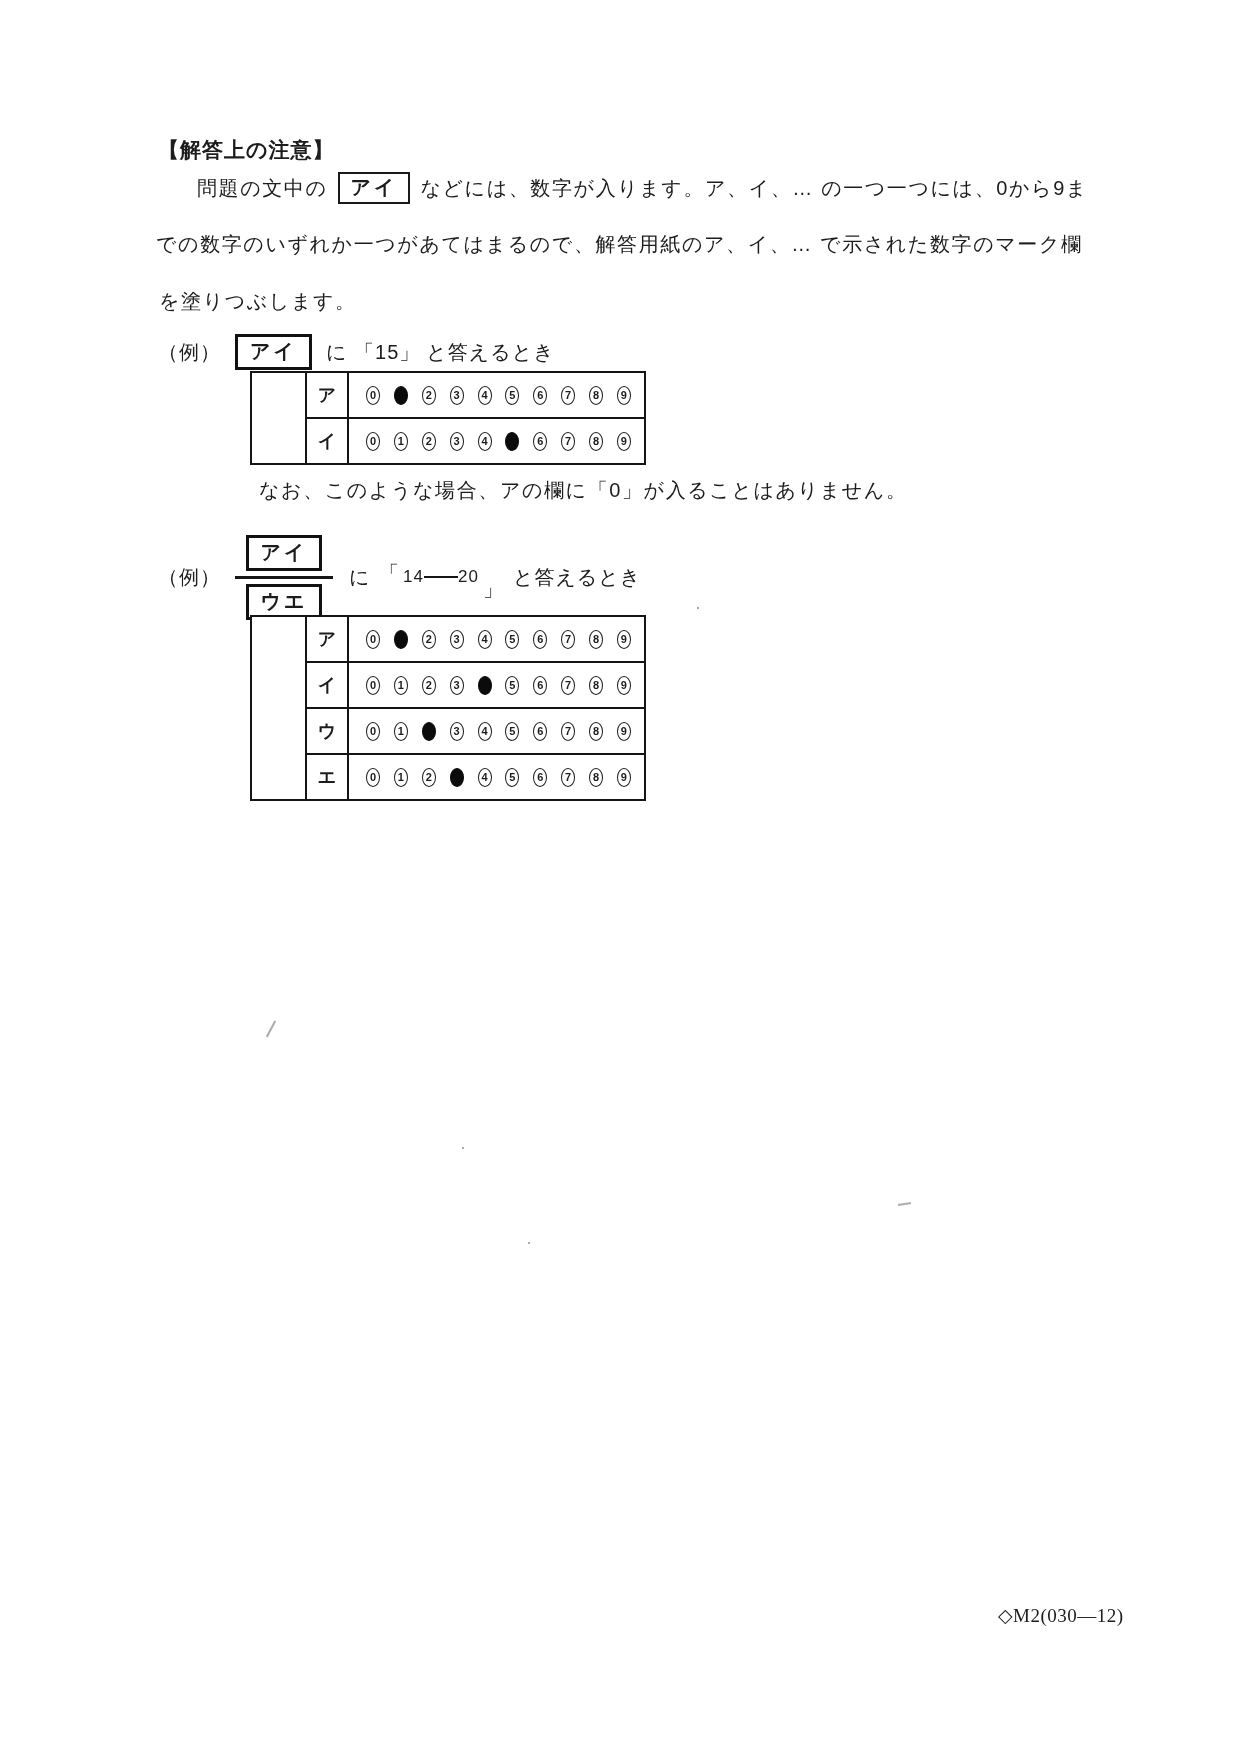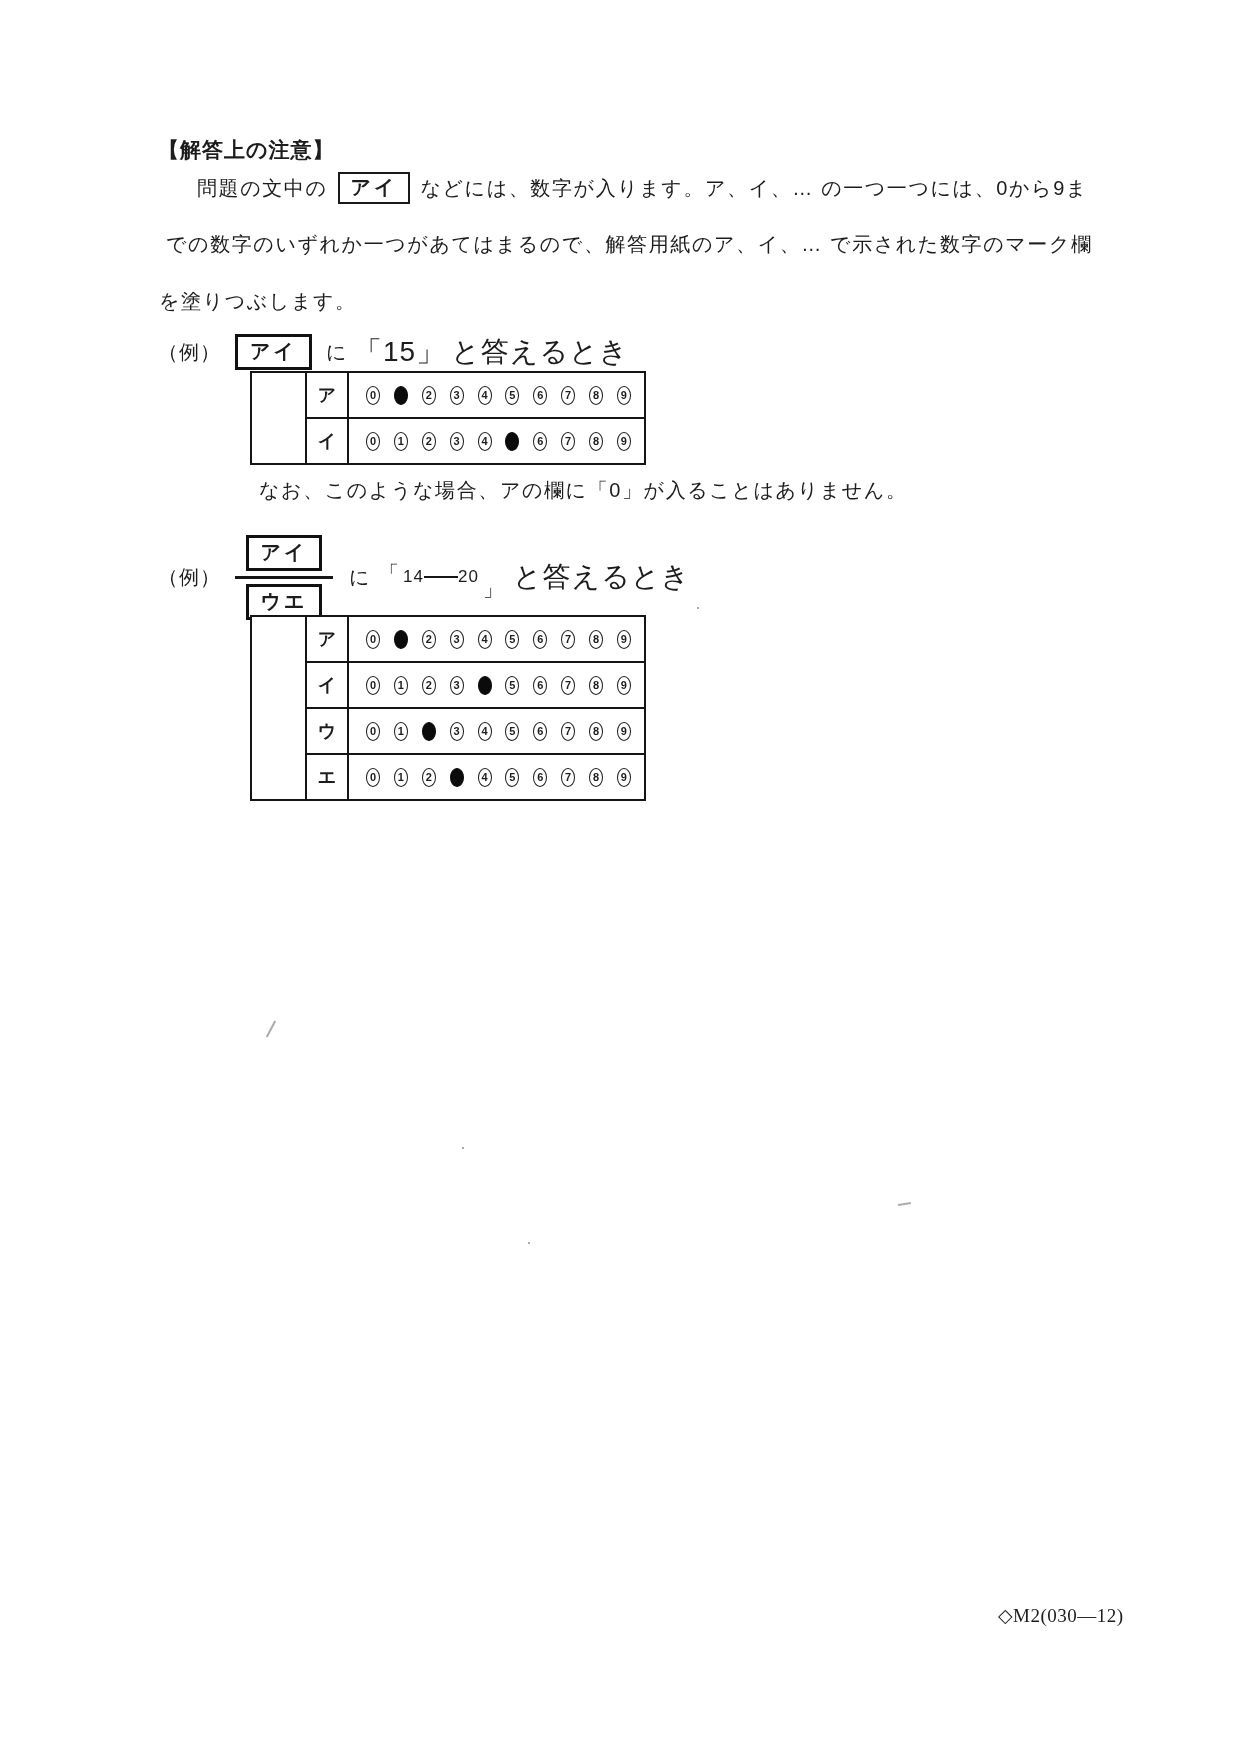--- a/index.html
+++ b/index.html
@@ -15,21 +15,21 @@
     display:inline-block;border:2.5px solid #1a1a1a;padding:0px 11px 1px 11px;
     font-weight:bold;letter-spacing:3px;margin:0 10px;
   }
   .ex-line{display:flex;align-items:center;white-space:nowrap;}
   .ex-label{font-size:20px;letter-spacing:1px;margin-right:14px;}
   .ex-box{
     display:inline-block;border:3px solid #111;padding:1px 12px 2px 12px;
     font-weight:bold;font-size:20px;letter-spacing:3px;background:#fff;
   }
   .ex-text{font-size:20px;letter-spacing:1.6px;margin-left:14px;}
-  .ex-answer{font-size:28px;letter-spacing:1px;margin-left:6px;text-align:right;}
+  .ex-answer{font-size:20px;letter-spacing:1px;margin-left:6px;text-align:right;}
   
   .frac-boxes{display:flex;flex-direction:column;align-items:center;margin-right:16px;}
   .frac-bar{width:98px;height:3px;background:#161616;margin:5px 0;}
   
   .mini-frac{display:inline-flex;flex-direction:row;align-items:center;margin:0 4px;font-size:17px;letter-spacing:1px;line-height:1.15;}
   .mini-bar{width:34px;height:2px;background:#161616;margin:2px 0;}
   .q-open{font-size:20px;position:relative;top:-4px;margin-left:8px;}
   .q-close{font-size:20px;position:relative;top:12px;}
   
   .mark-table{display:flex;border:2px solid #151515;width:392px;background:#fff;}
@@ -58,21 +58,21 @@
 
 <div class="page">
 
   <div class="abs heading" style="left:158px;top:136px;">【解答上の注意】</div>
 
   <div class="abs bodyline ex-line" style="left:197px;top:172px;justify-content:flex-end;">
     <span>問題の文中の</span>
     <span class="inline-box">アイ</span>
     <span>などには、数字が入ります。ア、イ、… の一つ一つには、0から9ま</span>
   </div>
-  <div class="abs bodyline" style="left:166px;top:231px;">での数字のいずれか一つがあてはまるので、解答用紙のア、イ、… で示された数字のマーク欄</div>
+  <div class="abs bodyline" style="left:156px;top:231px;">での数字のいずれか一つがあてはまるので、解答用紙のア、イ、… で示された数字のマーク欄</div>
   <div class="abs bodyline" style="left:159px;top:288px;">を塗りつぶします。</div>
 
   <div class="abs ex-line" style="left:158px;top:331px;height:42px;">
     <span class="ex-label">（例）</span>
     <span class="ex-box">アイ</span>
     <span class="ex-text">に</span>
     <span class="ex-answer">「15」</span>
     <span class="ex-answer">と答えるとき</span>
   </div>
 

